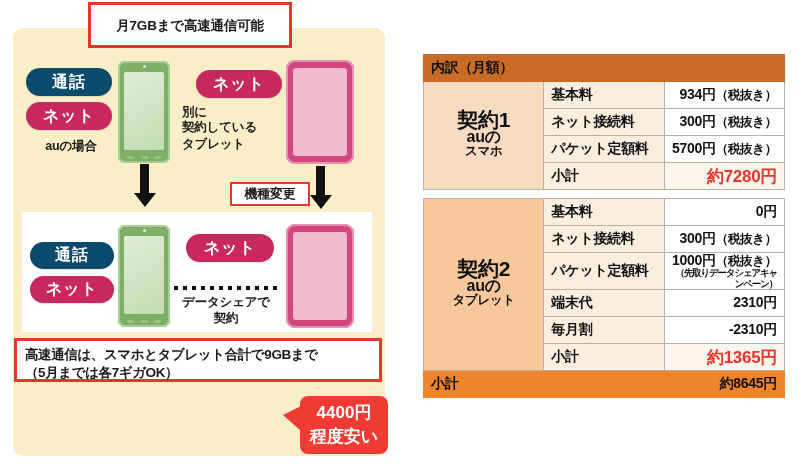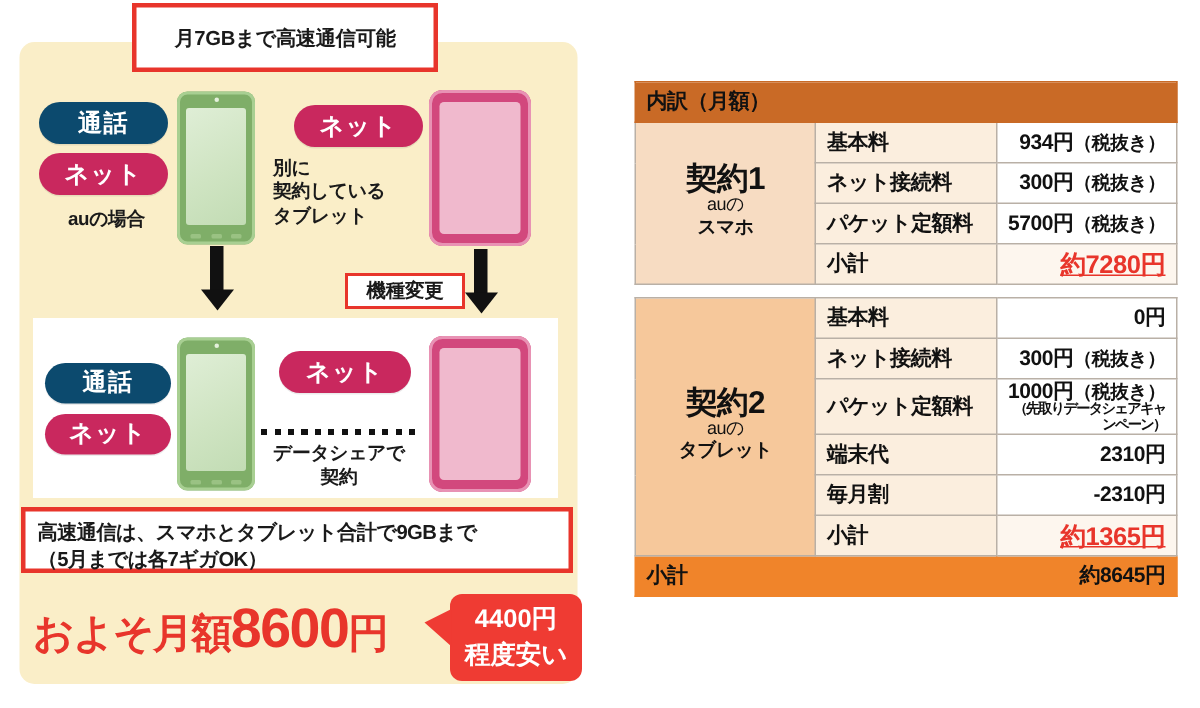--- a/index.html
+++ b/index.html
@@ -140,27 +140,27 @@
   }
   .hdr-cell{
     background:#c96a26;color:#fff;font-size:15px;height:22px;
     border:1px solid #c96a26 !important;letter-spacing:-0.3px;
   }
   .grp-cell{
     background:#f7dcc2;text-align:center;font-size:15px;line-height:15px;
     letter-spacing:-0.3px;
   }
   .grp-cell .g1{font-size:21px;display:block;margin-bottom:2px;}
-  .grp-cell .g2{font-size:12px;display:block;font-weight:normal;}
+  .grp-cell .g2{font-size:16px;display:block;font-weight:bold;}
   .grp-cell .g3{font-size:12.5px;display:block;font-weight:bold;}
   .grp-cell.two{background:#f6c89b;}
   .lbl-cell{background:#fbeede;text-align:left;font-size:14.5px;}
   .val-cell{background:#ffffff;text-align:right;font-size:15px;}
   .val-cell .tax{font-size:12.5px;}
-  .val-cell.red{color:#e8352b;font-size:17px;background:#fdf6ee;text-decoration:underline;}
+  .val-cell.red{color:#e8352b;font-size:17px;background:#fdf6ee;}
   .val-cell .sub{display:block;font-size:9.5px;line-height:11px;letter-spacing:-1.2px;margin-top:-1px;}
   .val-cell .main2{display:block;line-height:14px;}
   .gap-row td{border:none !important;height:8px;padding:0;background:#fff;}
   .foot-lbl{background:#f0842a;color:#241b12;text-align:left;font-size:15px;border:1px solid #f0842a !important;}
   .foot-val{background:#f0842a;color:#ffffff;text-align:right;font-size:17px;border:1px solid #f0842a !important;}
 </style>
 </head>
 <body>
 
 <div class="stage">
@@ -222,25 +222,20 @@
 
   <div class="tablet" style="left:286px;top:224px;width:68px;height:104px;">
     <div class="screen"></div>
   </div>
 
   <div class="note-box">
     <span>高速通信は、スマホとタブレット合計で9GBまで</span>
     <span>（5月までは各7ギガOK）</span>
   </div>
 
-  <div class="total-line">
-    <span class="t-pre">およそ月額</span>
-      <span class="t-num">8600</span>
-      <span class="t-yen">円</span>
-  </div>
 
   <div class="badge">
     <span>4400円</span>
     <span>程度安い</span>
   </div>
 
   <div class="tbl">
     <table>
       <tbody>
           <tr>

